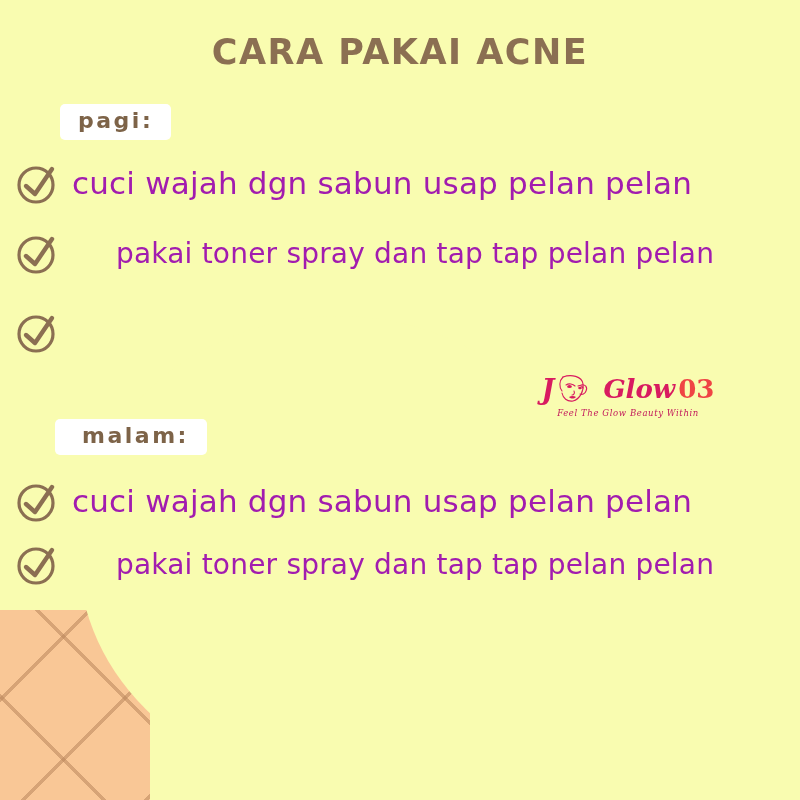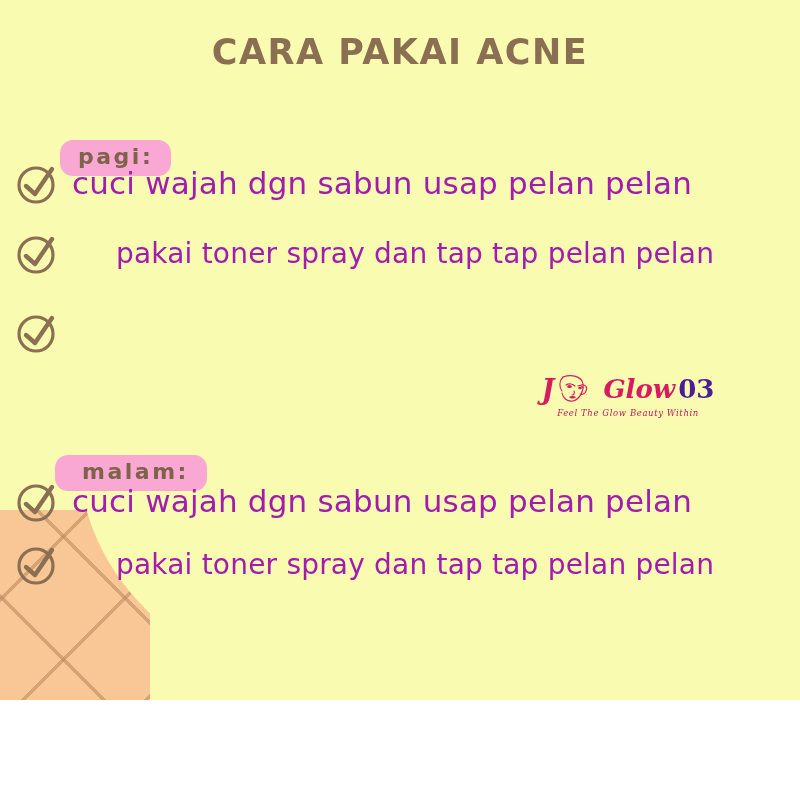--- a/index.html
+++ b/index.html
@@ -9,21 +9,21 @@
   body {
     width: 800px;
     height: 800px;
     overflow: hidden;
     font-family: "DejaVu Sans", sans-serif;
   }
 
   #poster {
     position: relative;
     width: 800px;
-    height: 700px;
+    height: 800px;
     background: #f9fcb0;
     overflow: hidden;
   }
 
   
   .corner-tiles {
     position: absolute;
     left: -10px;
     bottom: -10px;
     width: 270px;
@@ -88,29 +88,28 @@
     text-align: center;
     font-family: "DejaVu Sans", sans-serif;
     font-weight: bold;
     font-size: 35px;
     letter-spacing: 1.5px;
     color: #8b6f52;
   }
 
   .badge {
     position: absolute;
-    background: #f9a8d4;
-    border-radius: 13px;
+    background: #ffffff;
+    border-radius: 5px;
     color: #7d6348;
     font-size: 22px;
     font-weight: bold;
     letter-spacing: 2.5px;
     padding: 6px 18px 8px 18px;
     line-height: 1;
-    margin-top: 36px;
   }
   .badge-pagi  { left: 60px; top: 104px; }
   .badge-malam { left: 55px; top: 419px; padding-left: 27px; }
 
   .item {
     position: absolute;
     display: flex;
     align-items: center;
     color: #8b6f52;
     white-space: nowrap;
@@ -169,21 +168,21 @@
     font-weight: bold;
     font-size: 26px;
     color: #d81b60;
     line-height: 1;
     margin-left: 12px;
   }
   .logo-num {
     font-family: "DejaVu Serif", serif;
     font-weight: bold;
     font-size: 26px;
-    color: #4c1d95;
+    color: #ef4444;
     line-height: 1;
     margin-left: 3px;
   }
   .logo-tag {
     font-family: "DejaVu Serif", serif;
     font-style: italic;
     font-size: 8.5px;
     color: #c2185b;
     letter-spacing: 0.6px;
     margin-top: 2px;

